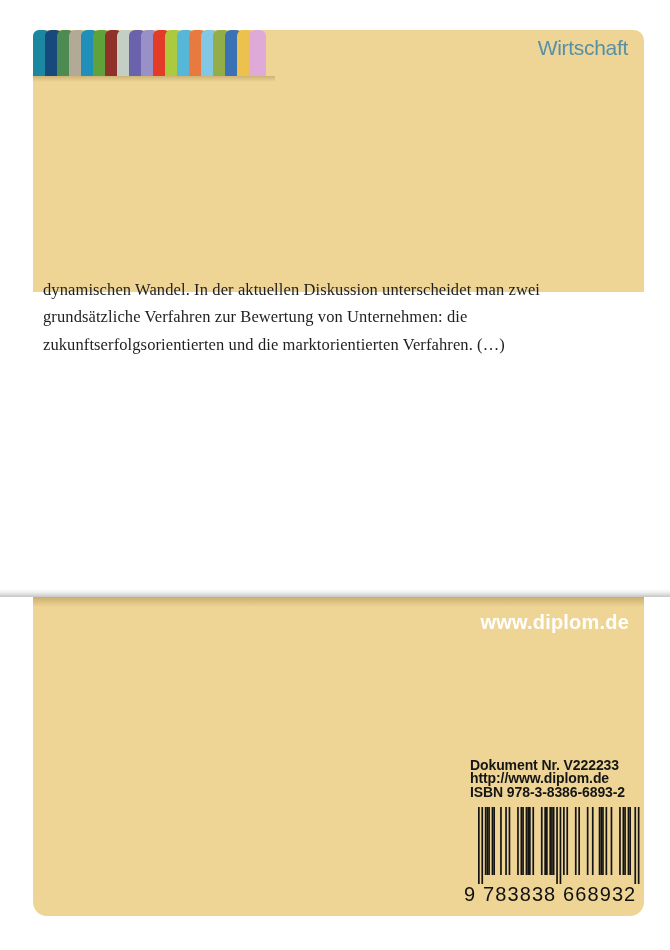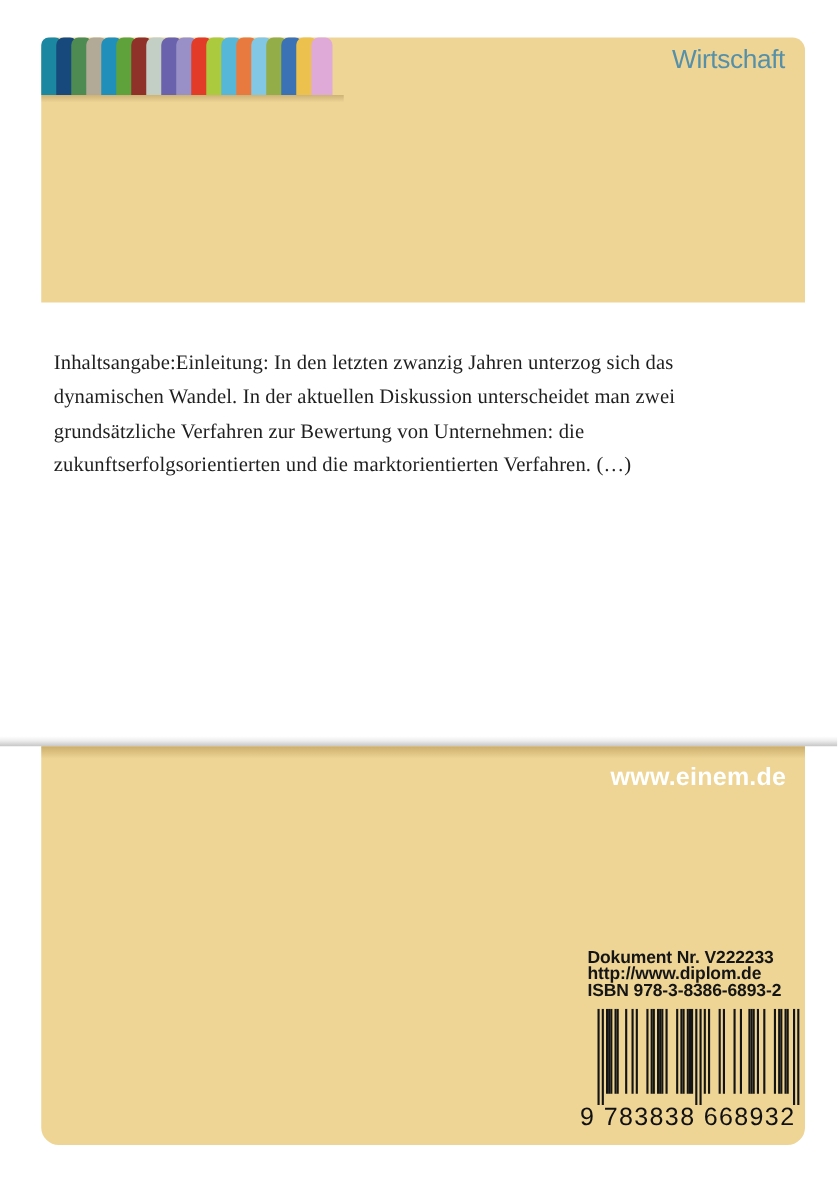--- a/index.html
+++ b/index.html
@@ -1,21 +1,21 @@
 <!DOCTYPE html>
 <html><head>
 <meta charset="utf-8">
 <style>
   html,body { margin:0; padding:0; background:#ffffff; }
   .page {
     position:relative; width:670px; height:950px; background:#ffffff;
     overflow:hidden; font-family:"Liberation Sans", sans-serif;
   }
   .panel { position:absolute; left:33px; width:611px; background:#eed596; }
-  .panel-top { top:30px; height:212px; border-radius:9px 10px 0 0;text-align:center; }
+  .panel-top { top:30px; height:262px; border-radius:9px 10px 0 0;text-align:center; }
   .panel-bottom { top:597px; height:319px; border-radius:0 0 14px 14px; }
   .panel-bottom::before {
     content:""; position:absolute; top:0; left:0; right:0; height:10px;
     background:linear-gradient(rgba(146,110,40,0.38), rgba(146,110,40,0));
   }
   .stripes { position:absolute; top:0; left:0; height:46px; display:flex; }
   .stripe { width:17px; margin-left:-5px; border-radius:6px 6px 0 0; }
   .stripe:first-child { margin-left:0; }
   .stripes-shadow {
     position:absolute; top:46px; left:0; width:242px; height:6px;
@@ -79,30 +79,29 @@
         <div class="stripe" style="background: rgb(147, 173, 73);"></div>
         <div class="stripe" style="background: rgb(59, 114, 182);"></div>
         <div class="stripe" style="background: rgb(237, 193, 77);"></div>
         <div class="stripe" style="background: rgb(223, 170, 215);"></div>
       </div>
     <div class="stripes-shadow"></div>
     <div class="category" style="color: rgb(85, 144, 168);">Wirtschaft</div>
   </div>
 
   <div class="synopsis">
-      <div class="syn-line">Inhaltsangabe:Einleitung: In den letzten zwanzig Jahren unterzog sich das</div>
       <div class="syn-line">dynamischen Wandel. In der aktuellen Diskussion unterscheidet man zwei</div>
       <div class="syn-line">grundsätzliche Verfahren zur Bewertung von Unternehmen: die</div>
       <div class="syn-line">zukunftserfolgsorientierten und die marktorientierten Verfahren. (…)</div>
     </div>
 
   <div class="divider"></div>
 
   <div class="panel panel-bottom" style="background: rgb(238, 213, 150);">
-    <div class="publisher-url">www.einem.de</div>
+    <div class="publisher-url">www.diplom.de</div>
 
     <div class="info-block">
       <div>Dokument Nr. V222233</div>
       <div>http://www.diplom.de</div>
       <div>ISBN 978-3-8386-6893-2</div>
     </div>
 
     <div class="barcode">
       <div class="barcode-bars">
           <svg width="178" height="96" viewBox="0 0 178 96" xmlns="http://www.w3.org/2000/svg">

